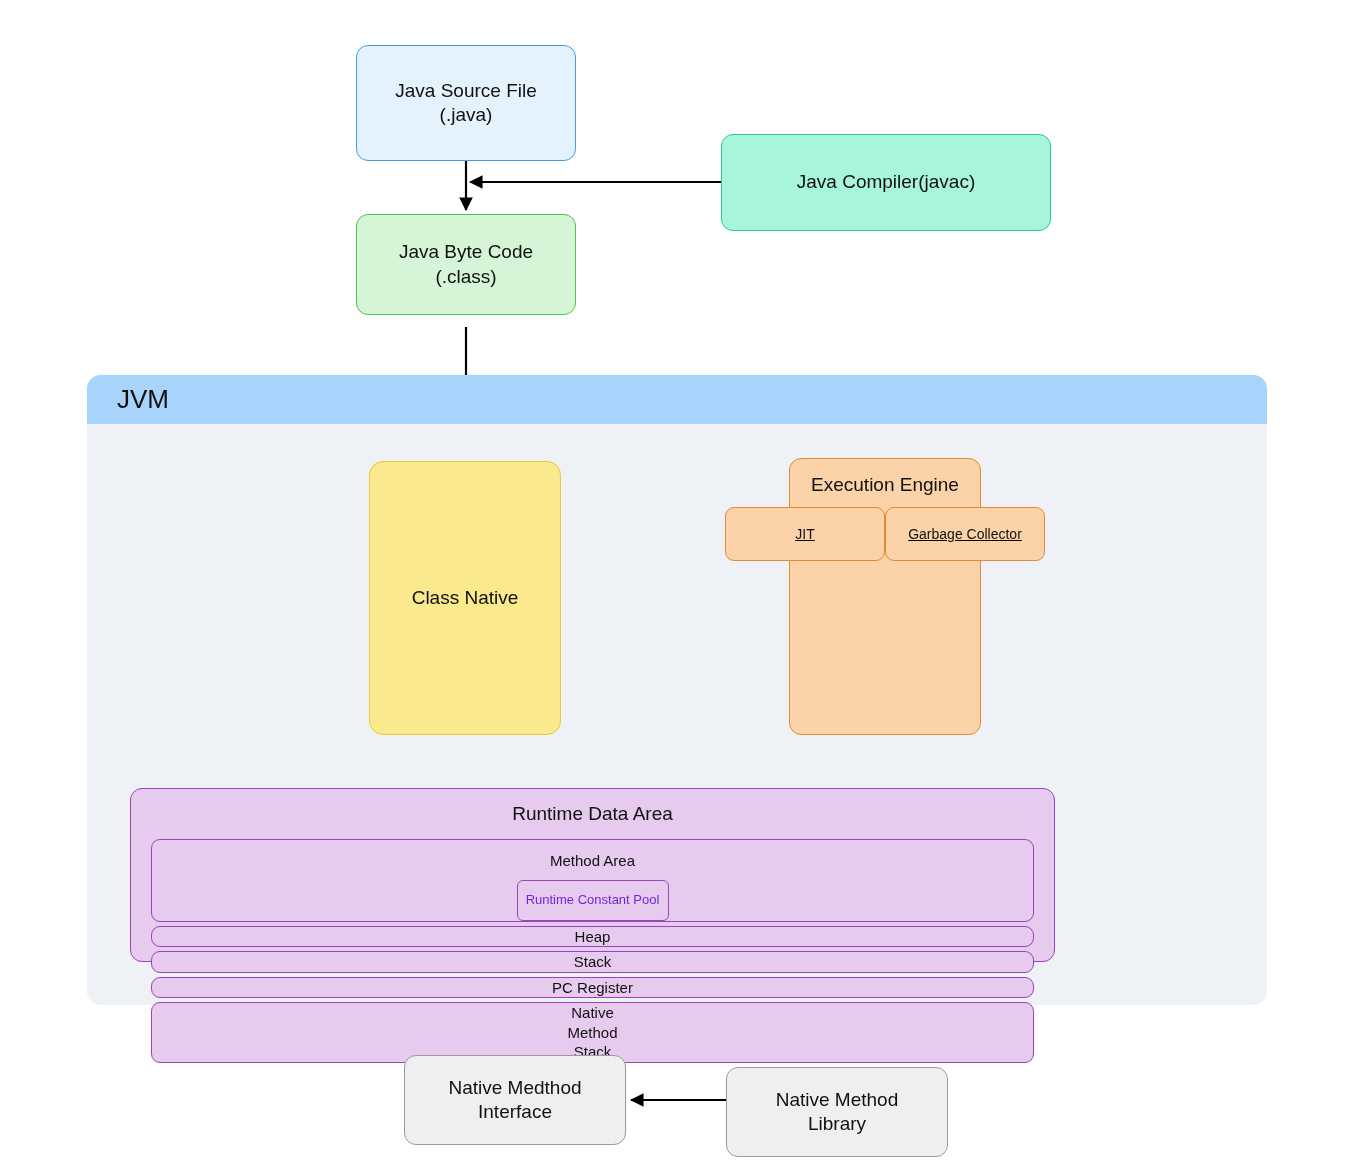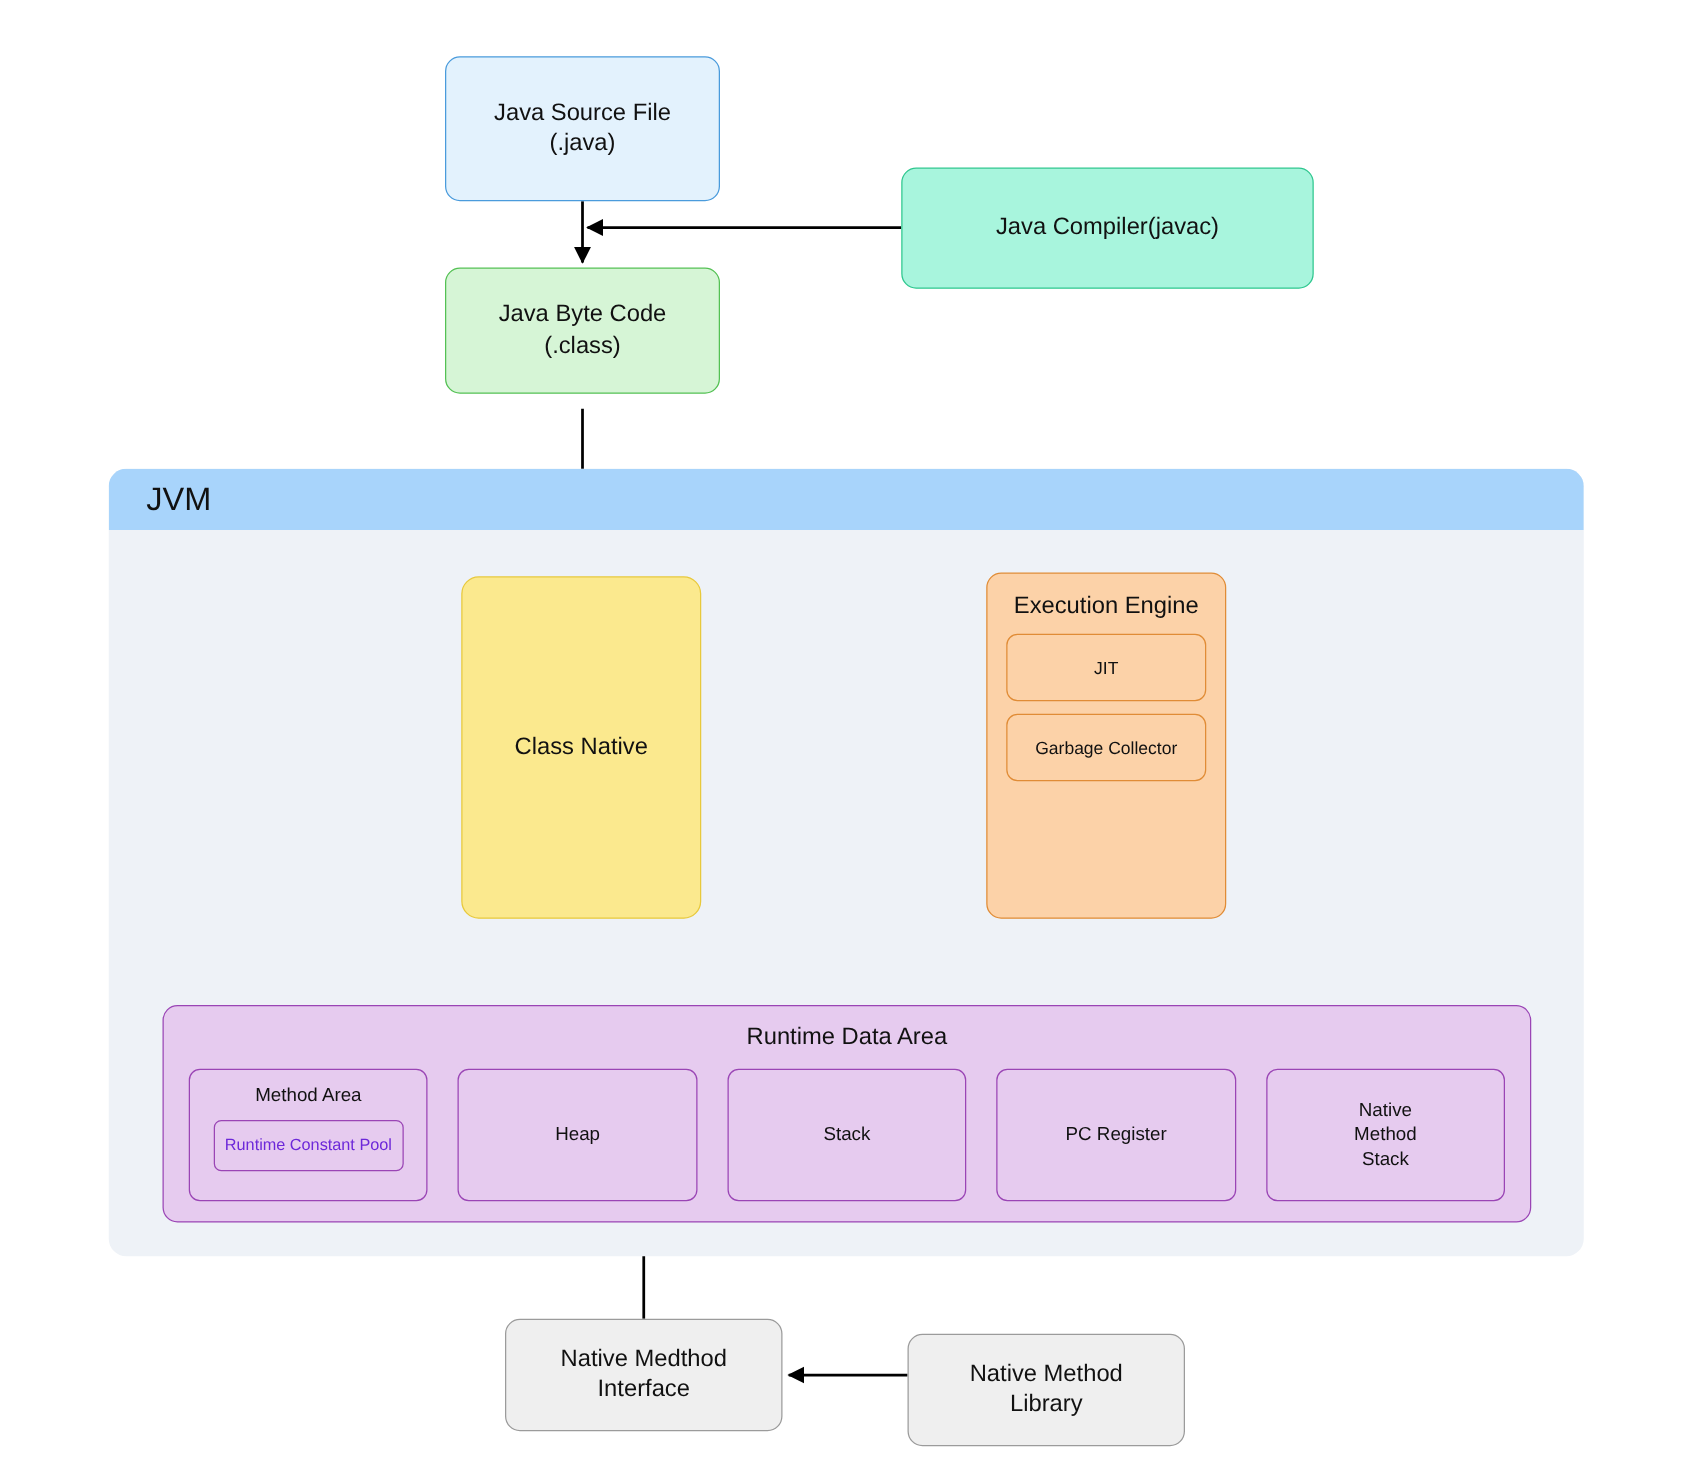--- a/index.html
+++ b/index.html
@@ -124,39 +124,39 @@
     color: #111111;
   }
   .ee-item.sz-sm { font-size: 14px; }
   .ee-item.sz-md { font-size: 16px; }
 
   
   .rda {
     position: absolute;
     box-sizing: border-box;
     left: 130px; top: 788px;
-    width: 1095px; height: 174px;
+    width: 925px; height: 174px;
     background: #e6cbef;
     border: 1.8px solid #9a45b5;
     border-radius: 12px;
-    margin-top: 16px;
   }
   .rda-title {
     position: absolute;
     top: 14px; left: 0; width: 100%;
     text-align: center;
     font-size: 19px;
     color: #111111;
   }
   .rda-row {
     position: absolute;
     top: 50px; left: 20px; right: 20px;
     height: 106px;
     display: flex;
-    gap: 24px;
+    gap: 4px;
+    flex-direction: column;
   }
   .rda-cell {
     box-sizing: border-box;
     flex: 1 1 0;
     background: #e6cbef;
     border: 1.4px solid #9a45b5;
     border-radius: 9px;
     display: flex;
     flex-direction: column;
     align-items: center;
@@ -257,21 +257,21 @@
 
   <div class="jvm-container">
     <div class="jvm-header"></div>
     <div class="jvm-title">JVM</div>
   </div>
 
   <div class="node n-classloader">Class Native</div>
 
   <div class="n-execengine">
     <div class="ee-title">Execution Engine</div>
-    <div id="ee-items" style="display:flex;flex-direction:column;">
+    <div id="ee-items" style="display:flex;flex-direction:row;text-decoration:underline;">
         <div class="ee-item sz-sm">JIT</div>
         <div class="ee-item sz-sm">Garbage Collector</div>
       </div>
   </div>
 
   <div class="rda">
     <div class="rda-title">Runtime Data Area</div>
     <div class="rda-row" id="rda-row">
         <div class="rda-cell method-area"><div class="ma-title">Method Area</div><div class="ma-inner">Runtime Constant Pool</div></div>
         <div class="rda-cell">Heap</div>

